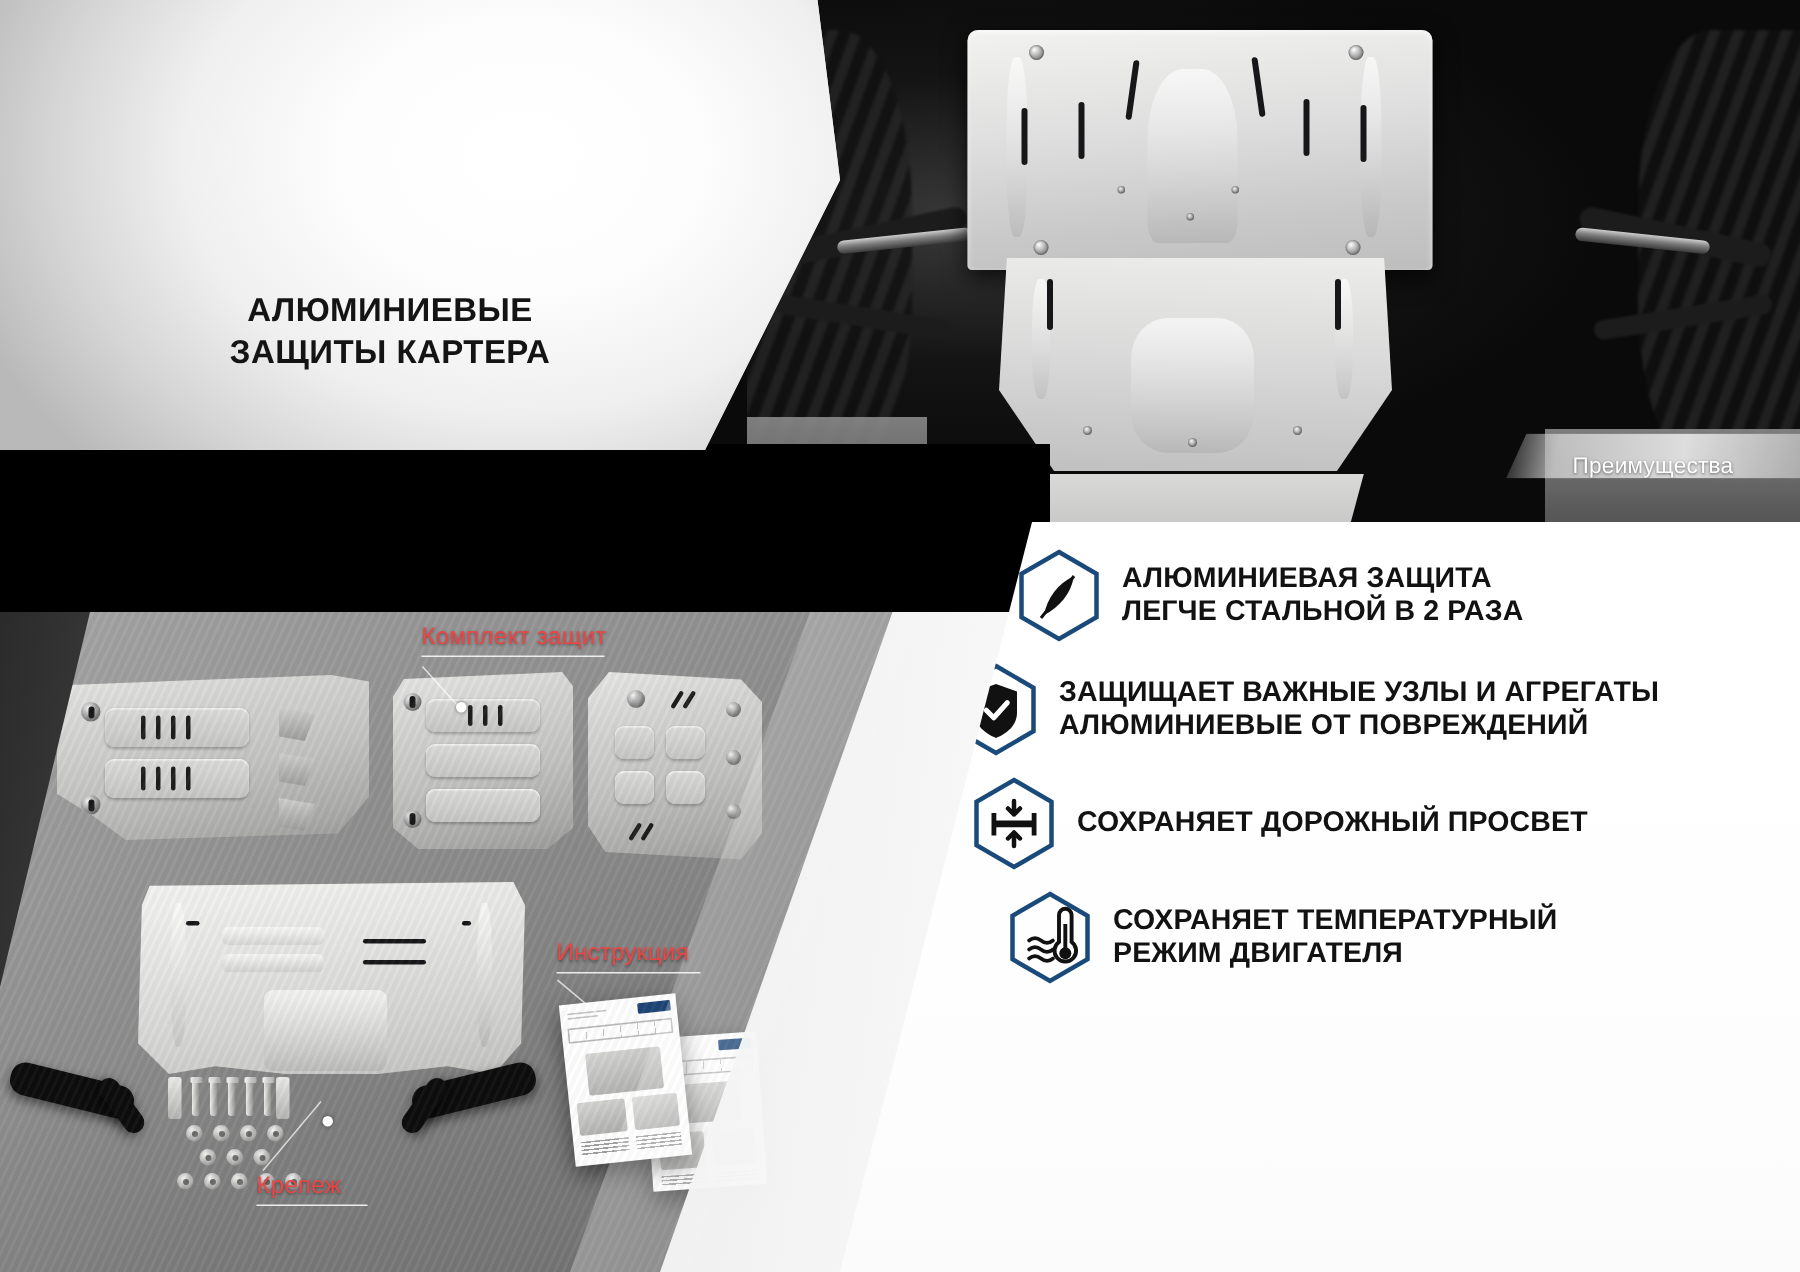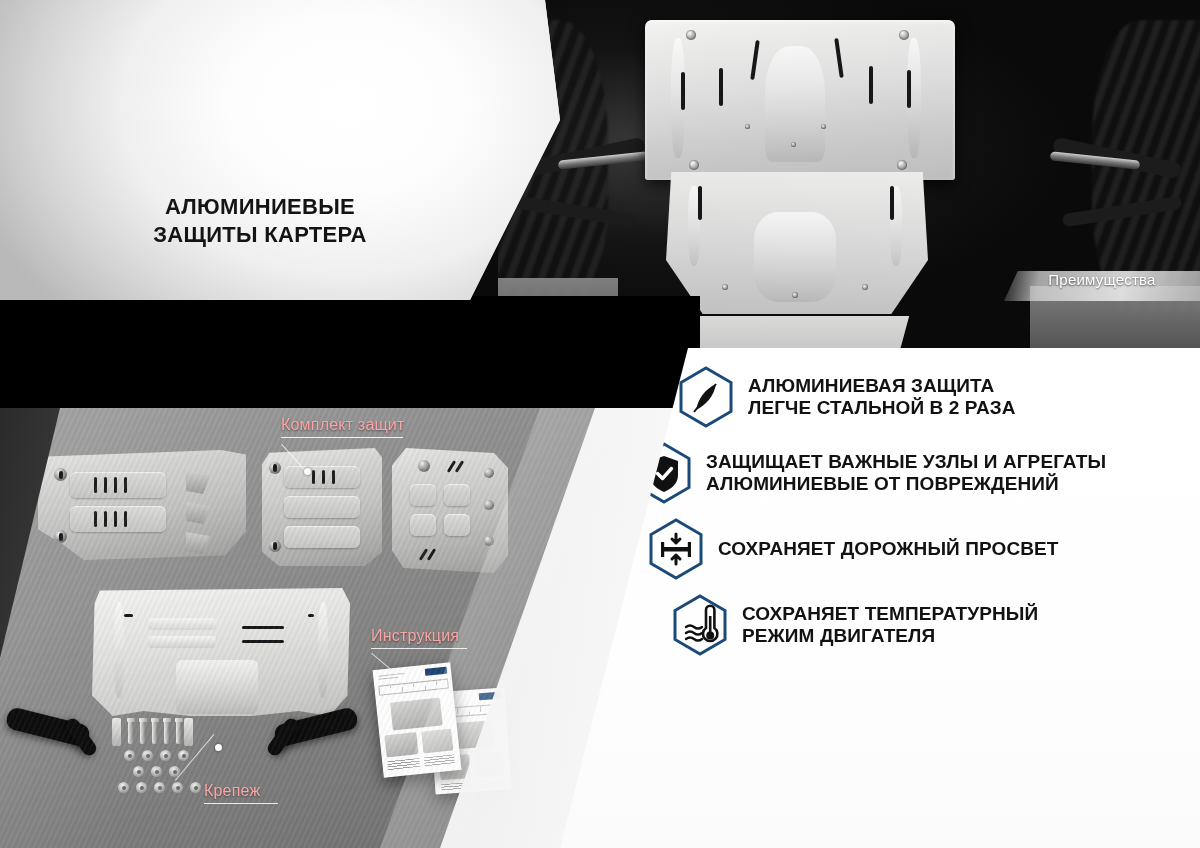--- a/index.html
+++ b/index.html
@@ -40,24 +40,24 @@
   .slot{position:absolute;background:#17171a;border-radius:3px;}
   .bolt{position:absolute;width:10px;height:10px;border-radius:50%;
         background:radial-gradient(circle at 35% 30%,#fff,#9a9a9a 60%,#6a6a6a);
         box-shadow:inset 0 0 2px rgba(0,0,0,.6);}
   .rib{position:absolute;border-radius:40%;
         background:linear-gradient(180deg,rgba(255,255,255,.85),rgba(0,0,0,.09));opacity:.75;}
   
   .hero .bx{position:absolute;bottom:0;background:linear-gradient(180deg,#8a8a8a,#5d5d5d);opacity:.9;}
 
   
-  .adv-ribbon{position:absolute;left:1004px;top:271px;width:196px;height:30px;
+  .adv-ribbon{position:absolute;left:1004px;top:289px;width:196px;height:30px;
       background:linear-gradient(100deg,rgba(150,150,150,.15) 0%,rgba(215,215,215,.75) 18%,rgba(235,235,235,.88) 60%,rgba(190,190,190,.8) 100%);
       clip-path:polygon(7% 0,100% 0,100% 100%,0 100%);
-      display:flex;align-items:flex-start;justify-content:center;}
+      display:flex;align-items:flex-end;justify-content:center;}
   .adv-ribbon span{color:#fff;font-size:15px;letter-spacing:.2px;
       text-shadow:0 1px 2px rgba(0,0,0,.55);}
 
   
   .tl{position:absolute;left:0;top:0;width:560px;height:348px;
       background:
         radial-gradient(ellipse 70% 85% at 62% 30%, #ffffff 0%, #fdfdfd 30%, #efefef 58%, #d5d5d5 80%, #b9b9b9 100%),
         linear-gradient(120deg,#9a9a9a 0%,#cfcfcf 22%,#ffffff 55%,#e9e9e9 78%,#a8a8a8 100%);
       clip-path:polygon(0 0, 545px 0, 560px 120px, 470px 300px, 0 300px);}
   .tl-strip{position:absolute;left:0;top:284px;width:474px;height:46px;
@@ -95,21 +95,21 @@
 
   
   .wedge{position:absolute;left:380px;top:408px;width:330px;height:440px;
       background:linear-gradient(100deg,#e9e9e9 0%,#f4f4f4 35%,#fafafa 70%,#ffffff 100%);
       clip-path:polygon(215px 0, 330px 0, 330px 440px, 60px 440px);opacity:.97;}
   .wedge2{position:absolute;left:380px;top:408px;width:330px;height:440px;
       background:linear-gradient(100deg,rgba(255,255,255,.30),rgba(255,255,255,.06));
       clip-path:polygon(160px 0, 232px 0, 78px 440px, 0 440px);}
 
   
-  .callout{position:absolute;color:#fca5a5;font-size:16px;letter-spacing:.2px;
+  .callout{position:absolute;color:#ef4444;font-size:16px;letter-spacing:.2px;
       text-shadow:0 1px 2px rgba(0,0,0,.45);white-space:nowrap;}
   .callout .ul{display:block;height:1px;background:rgba(255,255,255,.85);margin-top:3px;}
   .leader{position:absolute;background:rgba(255,255,255,.7);height:1px;transform-origin:0 0;}
   .dot{position:absolute;width:7px;height:7px;border-radius:50%;background:#fff;
       box-shadow:0 0 3px rgba(0,0,0,.5);}
 
   
   .p{position:absolute;box-shadow:0 6px 14px rgba(0,0,0,.45);}
   .metal{background:linear-gradient(167deg,#e7e7e5 0%,#d3d3d1 30%,#c2c2c0 58%,#ababa9 85%,#9b9b99 100%);}
   .pad{position:absolute;border-radius:6px;
@@ -363,21 +363,21 @@
   </div>
   <div class="leader" style="left:282px;top:444px;width:36px;transform:rotate(48deg);"></div>
   <div class="dot" style="left:304px;top:468px;"></div>
 
   <div class="callout" style="left:371px;top:627px;">
     <span>Инструкция</span>
     <span class="ul" style="width:96px;"></span>
   </div>
   <div class="leader" style="left:372px;top:653px;width:42px;transform:rotate(40deg);"></div>
 
-  <div class="callout" style="left:171px;top:782px;margin-left:33px;">
+  <div class="callout" style="left:171px;top:782px;">
     <span>Крепеж</span>
     <span class="ul" style="width:74px;"></span>
   </div>
   <div class="leader" style="left:175px;top:780px;width:60px;transform:rotate(-50deg);"></div>
   <div class="dot" style="left:215px;top:744px;"></div>
 
   <div class="adv">
     <div class="adv-list">
 
       <div class="adv-item it0">

